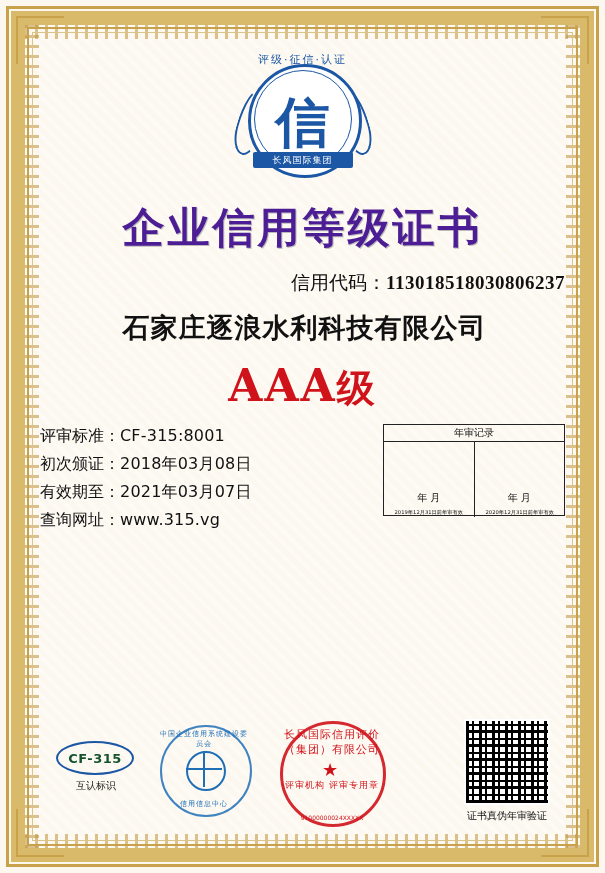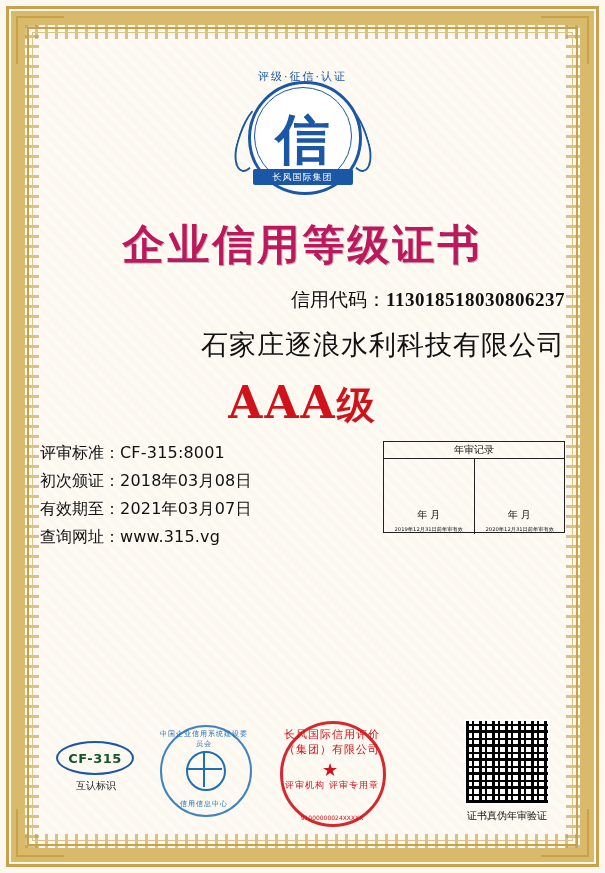--- a/index.html
+++ b/index.html
@@ -58,21 +58,21 @@
   .corner.bl{left:16px;bottom:16px;border-right:none;border-top:none;}
   .corner.br{right:16px;bottom:16px;border-left:none;border-top:none;}
 
   .content{
     position:absolute;left:40px;top:36px;right:40px;bottom:36px;
     box-sizing:border-box;
   }
 
   
   .emblem-wrap{
-    width:100%;text-align:center;margin-top:35px;
+    width:100%;text-align:center;margin-top:18px;
   }
   .emblem{
     position:relative;display:inline-block;width:150px;height:132px;
   }
   .emblem .ring{
     position:absolute;left:20px;top:10px;width:108px;height:108px;
     border:3px solid #1b57a5;border-radius:50%;
     background:#fff;
   }
   .emblem .ring2{
@@ -107,44 +107,44 @@
   .emblem .leafL{left:10px;transform:rotate(16deg);border-right-color:transparent;}
   .emblem .leafR{right:10px;transform:rotate(-16deg);border-left-color:transparent;}
 
   
   .title{
     text-align:center;
     font-family:"DejaVu Sans", sans-serif;
     font-weight:bold;
     font-size:42px;
     letter-spacing:3px;
-    color:#be185d;
+    color:#4c1d95;
     margin-top:10px;
     text-shadow:1px 1px 0 #bbb;
   }
   .code-line{
     text-align:right;
     margin-top:14px;
     font-size:19px;
     color:#111;
     font-family:"DejaVu Sans", sans-serif;
   }
   .code-line .code-val{
     font-family:"Liberation Serif", serif;
     font-weight:bold;
     letter-spacing:0.5px;
   }
   .company{
     margin-top:14px;
     font-family:"DejaVu Sans", sans-serif;
-    font-weight:normal;
+    font-weight:bold;
     font-size:27px;
     letter-spacing:1px;
     color:#111;
-    text-align:right;
+    text-align:center;
     padding-left:4px;
   }
   .body-text{
     margin-top:16px;
     font-size:16.5px;
     line-height:33px;
     color:#111;
     text-align:justify;
     font-family:"DejaVu Sans", sans-serif;
   }

